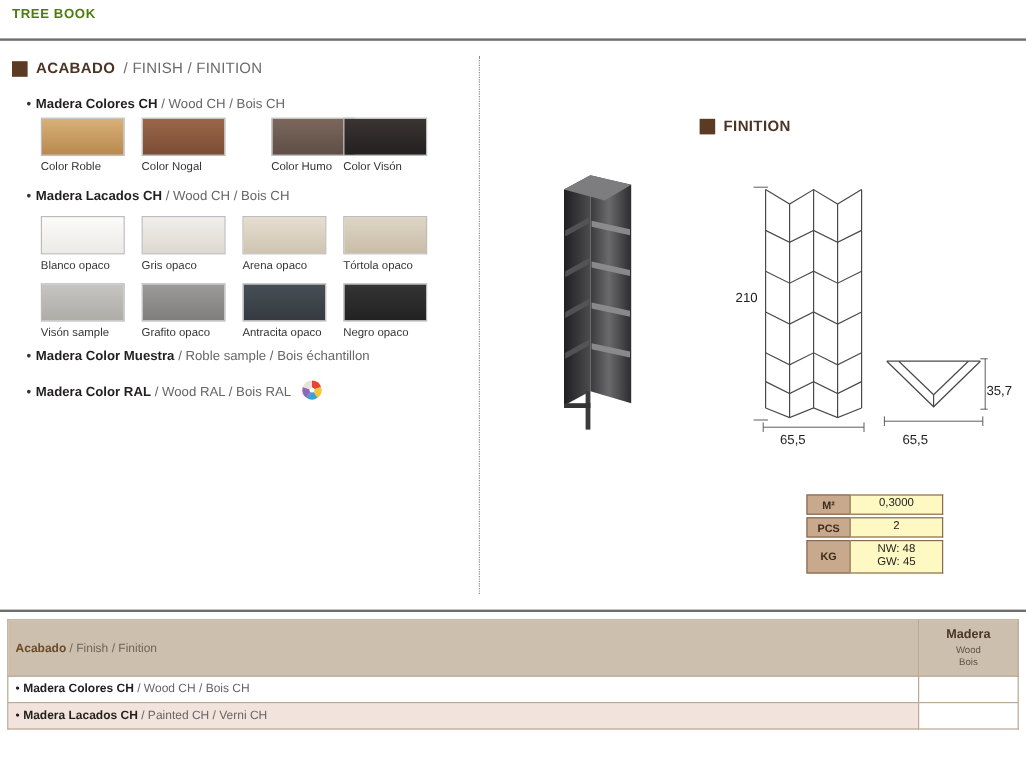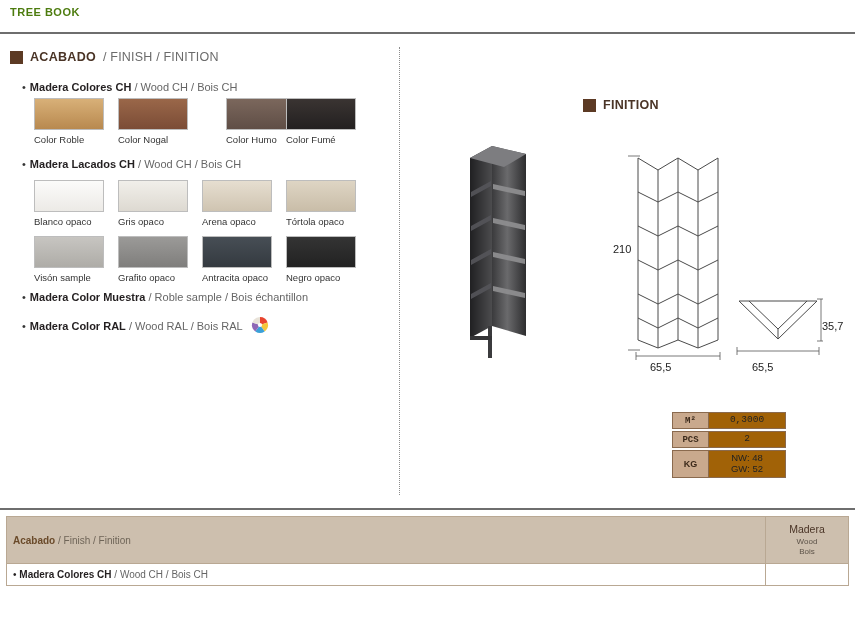--- a/index.html
+++ b/index.html
@@ -153,34 +153,34 @@
     display: flex;
     align-items: center;
     justify-content: center;
     font-size: 9px;
   }
   .spec-val {
     flex: 1;
     border: 1px solid #8a6a4e;
     border-left: none;
     box-sizing: border-box;
-    background: #a16207;
+    background: #fef9c3;
     color: #222;
     text-align: center;
     display: flex;
     flex-direction: column;
     align-items: center;
     justify-content: center;
     padding: 2px 0;
     line-height: 1.15;
   }
   .spec-row.tall .spec-key,
   .spec-row.tall .spec-val { min-height: 28px; }
   .spec-row.short .spec-key,
-  .spec-row.short .spec-val { min-height: 17px; font-family: Liberation Mono, monospace; }
+  .spec-row.short .spec-val { min-height: 17px; }
 
   
   .bottom-rule {
     position: absolute;
     left: 0;
     top: 508px;
     width: 855px;
     height: 2px;
     background: #6e6e6e;
   }
@@ -205,21 +205,21 @@
   }
   .btable .hdr-left .sb { font-weight: bold; }
   .btable .hdr-left .sn { color: #6f6558; }
   .btable .hdr-right {
     background: #cdbfae;
     width: 70px;
     text-align: center;
     line-height: 1.25;
     color: #4a3426;
   }
-  .btable .hdr-right .l1 { font-weight: normal; font-size: 10.5px; }
+  .btable .hdr-right .l1 { font-weight: bold; font-size: 10.5px; }
   .btable .hdr-right .l2,
   .btable .hdr-right .l3 { font-size: 8px; color: #5c5248; }
   .btable .r-light { background: #ffffff; }
   .btable .r-tint { background: #f2e4dc; }
   .btable .rb { font-weight: bold; }
   .btable .rn { color: #666; }
   .btable .cellr { width: 70px; background: #ffffff; }
 
   
   .ral-wheel {
@@ -257,21 +257,21 @@
 <div class="swatch" style="left:118px; top:98px;">
   <div class="chip" style="background:linear-gradient(180deg,#9a6749,#7b4c36);"></div>
   <div class="cap">Color Nogal</div>
 </div>
 <div class="swatch" style="left:202px; top:98px;margin-left:24px;">
   <div class="chip" style="background:linear-gradient(180deg,#7b675c,#5f4e46);"></div>
   <div class="cap">Color Humo</div>
 </div>
 <div class="swatch" style="left:286px; top:98px;">
   <div class="chip" style="background:linear-gradient(180deg,#3a3432,#232020);"></div>
-  <div class="cap">Color Fumé</div>
+  <div class="cap">Color Visón</div>
 </div>
 
 <div class="bullet-line" style="left:22px; top:158px;">
   <span class="dot">•</span><span class="b">Madera Lacados CH</span>
   <span class="n">/ Wood CH / Bois CH</span>
 </div>
 
 <div class="swatch" style="left:34px; top:180px;">
   <div class="chip" style="background:linear-gradient(180deg,#fbfbfa,#eceae6);"></div>
   <div class="cap">Blanco opaco</div>
@@ -426,21 +426,21 @@
     <div class="spec-val">0,3000</div>
   </div>
   <div class="spec-row short">
     <div class="spec-key">PCS</div>
     <div class="spec-val">2</div>
   </div>
   <div class="spec-row tall">
     <div class="spec-key">KG</div>
     <div class="spec-val">
       <span>NW: 48</span>
-      <span>GW: 52</span>
+      <span>GW: 45</span>
     </div>
   </div>
 </div>
 
 <div class="bottom-rule"></div>
 
 <table class="btable">
   <tbody>
       <tr>
     <td class="hdr-left">
@@ -454,14 +454,22 @@
     </td>
   </tr>
   <tr>
     <td class="r-light">
       <span class="dot">•</span>
       <span class="rb">Madera Colores CH</span>
       <span class="rn">/ Wood CH / Bois CH</span>
     </td>
     <td class="cellr"></td>
   </tr>
+  <tr>
+    <td class="r-tint">
+      <span class="dot">•</span>
+      <span class="rb">Madera Lacados CH</span>
+      <span class="rn">/ Painted CH / Verni CH</span>
+    </td>
+    <td class="cellr"></td>
+  </tr>
 </tbody>
   </table>
 
 </body></html>

